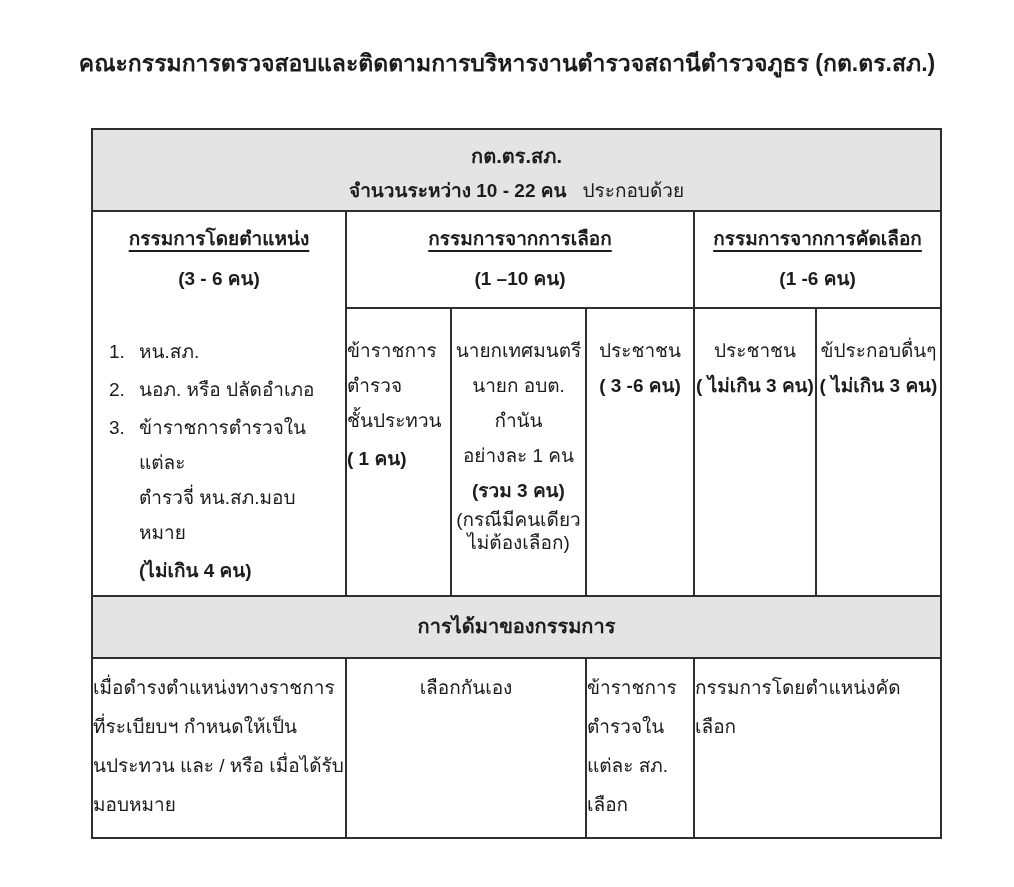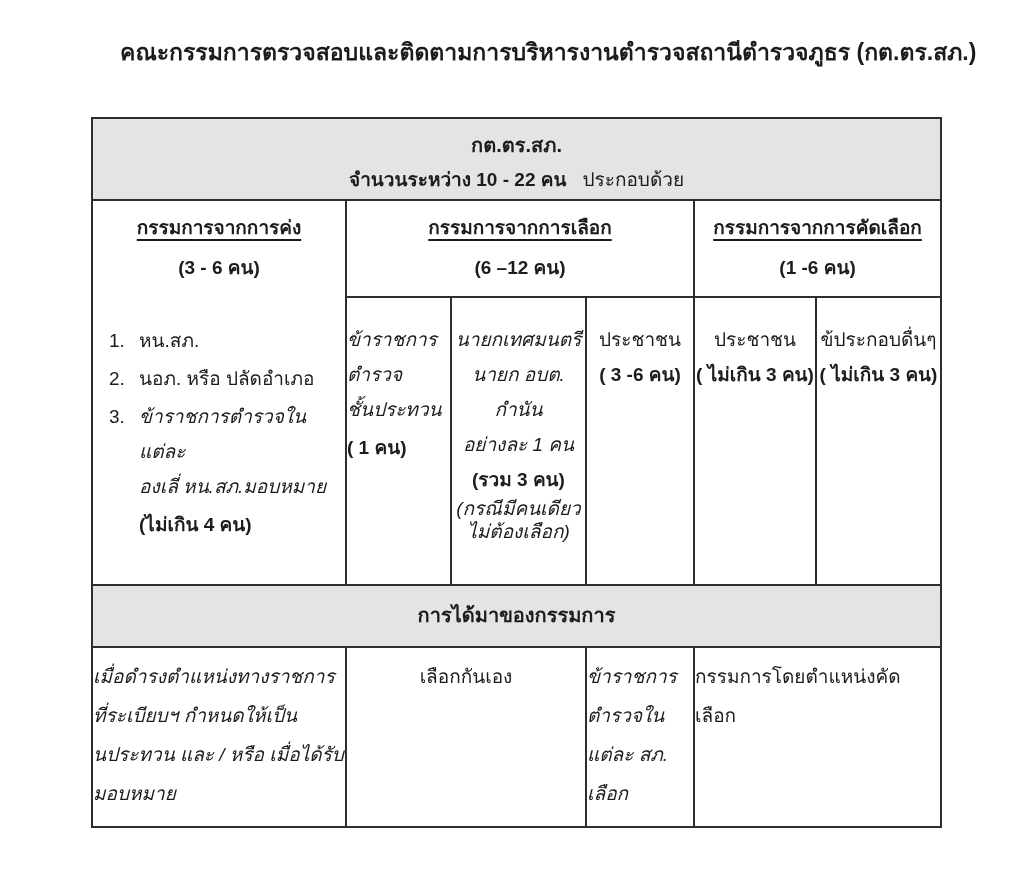--- a/index.html
+++ b/index.html
@@ -7,22 +7,22 @@
   body {
     width: 1014px;
     height: 887px;
     font-family: "Liberation Sans", "DejaVu Sans", sans-serif;
     color: #1c1c1c;
     overflow: hidden;
   }
   .page { width: 1014px; height: 887px; position: relative; }
 
   .doc-title {
-    margin-top: 37px;
-    padding-left: 120px;
+    margin-top: 48px;
+    text-align: center;
     font-size: 23px;
     font-weight: bold;
     line-height: 30px;
   }
   .doc-subtitle {
     margin-top: 24px;
     margin-left: 100px;
     font-size: 19px;
     line-height: 26px;
   }
@@ -41,21 +41,21 @@
     padding: 0;
   }
   .gray { background: #e4e4e4; }
   .center { text-align: center; }
   .b { font-weight: bold; }
   .u {
     text-decoration: underline;
     text-underline-offset: 5px;
     text-decoration-thickness: 2px;
   }
-  .pre { white-space: pre-line; font-style: italic; }
+  .pre { white-space: pre-line; }
 
   
   tr.r1 td { height: 82px; padding-top: 13px; }
   .hdr-line1 { font-size: 20px; line-height: 26px; }
   .hdr-line2 { margin-top: 9px; font-size: 19px; line-height: 26px; }
   .hdr-line2 .consists { font-weight: normal; margin-left: 16px; }
 
   
   tr.r2 td { height: 97px; }
   .grp-title { margin-top: 14px; line-height: 26px; }
@@ -108,45 +108,45 @@
         <div class="hdr-line1 b">กต.ตร.สภ.</div>
         <div class="hdr-line2 b">
           <span>จำนวนระหว่าง 10 - 22 คน</span><span class="consists">ประกอบด้วย</span>
         </div>
       </td>
     </tr>
 
     <tr class="r2">
       <td rowspan="2">
         <div class="grp-title center">
-          <span class="b u">กรรมการจากการค่ง</span>
+          <span class="b u">กรรมการโดยตำแหน่ง</span>
         </div>
         <div class="grp-count center b">(3 - 6 คน)</div>
         <div class="pos-list">
           <div class="pos-item">
             <span class="pos-no">1.</span>
             <span class="pos-text">หน.สภ.</span>
           </div>
           <div class="pos-item">
             <span class="pos-no">2.</span>
             <span class="pos-text">นอภ. หรือ ปลัดอำเภอ</span>
           </div>
           <div class="pos-item">
             <span class="pos-no">3.</span>
             <span class="pos-text pre">ข้าราชการตำรวจในแต่ละ
-องเลี่ หน.สภ.มอบหมาย</span>
+ตำรวจี่ หน.สภ.มอบหมาย</span>
           </div>
           <div class="pos-limit b">(ไม่เกิน 4 คน)</div>
         </div>
       </td>
       <td colspan="3" class="center">
         <div class="grp-title">
           <span class="b u">กรรมการจากการเลือก</span>
         </div>
-        <div class="grp-count b">(6 –12 คน)</div>
+        <div class="grp-count b">(1 –10 คน)</div>
       </td>
       <td colspan="2" class="center">
         <div class="grp-title">
           <span class="b u">กรรมการจากการคัดเลือก</span>
         </div>
         <div class="grp-count b">(1 -6 คน)</div>
       </td>
     </tr>
 
     <tr class="r3">

